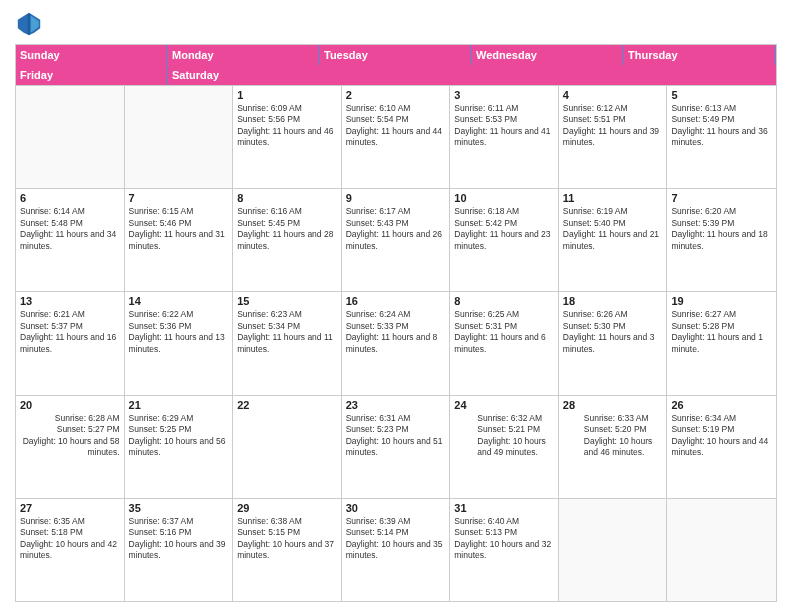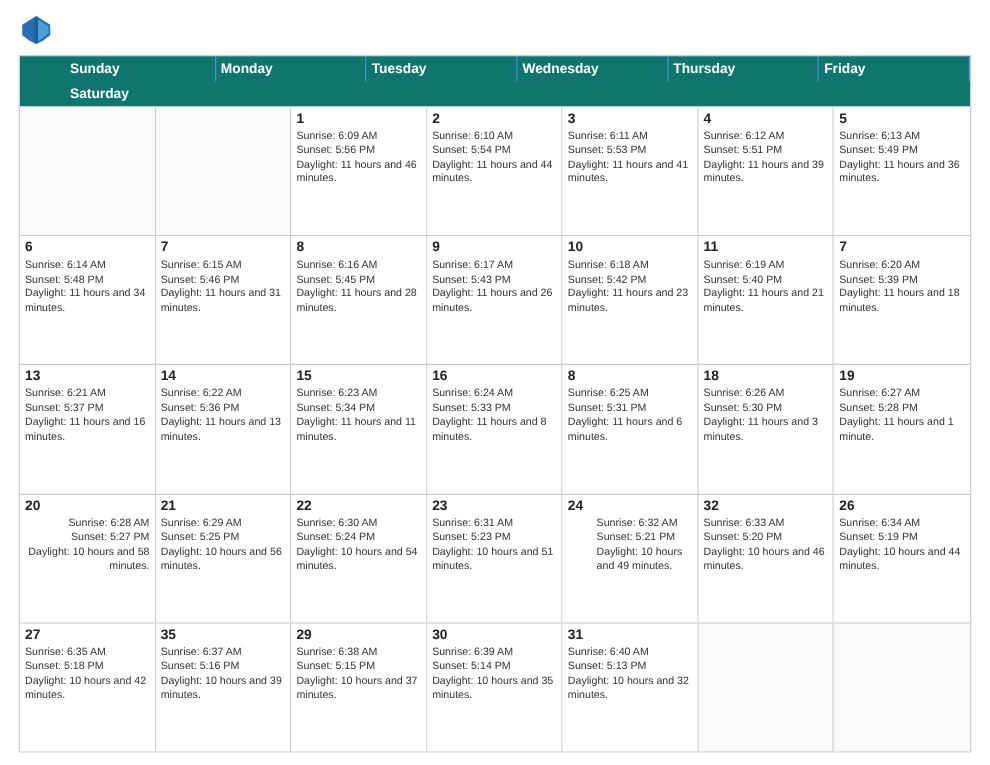--- a/index.html
+++ b/index.html
@@ -54,23 +54,22 @@
       color: #555;
     }
     .calendar {
       flex: 1;
       display: flex;
       flex-direction: column;
       border: 1px solid #ccc;
     }
     .cal-header-row {
       display: grid;
-      grid-template-columns: repeat(6, 1fr);
-      background: #0f766e;
-      padding-left: 36px;
+      grid-template-columns: repeat(5, 1fr);
+      background: #ec4899;
     }
     .cal-header-cell {
       color: #fff;
       font-size: 11px;
       font-weight: bold;
       padding: 4px 4px;
       text-align: left;
       border-right: 1px solid #4a8fd5;
     }
     .cal-header-cell:last-child { border-right: none; }
@@ -271,39 +270,36 @@
 Daylight: 10 hours and 58 minutes.</div>
           </div>
           <div class="cal-cell">
             <span class="day-num">21</span>
             <div class="cell-info" style="white-space: pre-line;">Sunrise: 6:29 AM
 Sunset: 5:25 PM
 Daylight: 10 hours and 56 minutes.</div>
           </div>
           <div class="cal-cell">
             <span class="day-num">22</span>
-            <div class="cell-info" style="white-space: pre-line;">Sunrise: 6:30 AM
-Sunset: 5:24 PM
-Daylight: 10 hours and 54 minutes.</div>
           </div>
           <div class="cal-cell">
             <span class="day-num">23</span>
             <div class="cell-info" style="white-space: pre-line;">Sunrise: 6:31 AM
 Sunset: 5:23 PM
 Daylight: 10 hours and 51 minutes.</div>
           </div>
           <div class="cal-cell">
             <span class="day-num">24</span>
             <div class="cell-info" style="white-space: pre-line; margin-left: 23px;">Sunrise: 6:32 AM
 Sunset: 5:21 PM
 Daylight: 10 hours and 49 minutes.</div>
           </div>
           <div class="cal-cell">
-            <span class="day-num">32</span>
-            <div class="cell-info" style="white-space: pre-line;">Sunrise: 6:33 AM
+            <span class="day-num">28</span>
+            <div class="cell-info" style="white-space: pre-line; margin-left: 21px;">Sunrise: 6:33 AM
 Sunset: 5:20 PM
 Daylight: 10 hours and 46 minutes.</div>
           </div>
           <div class="cal-cell">
             <span class="day-num">26</span>
             <div class="cell-info" style="white-space: pre-line;">Sunrise: 6:34 AM
 Sunset: 5:19 PM
 Daylight: 10 hours and 44 minutes.</div>
           </div>
         </div>

